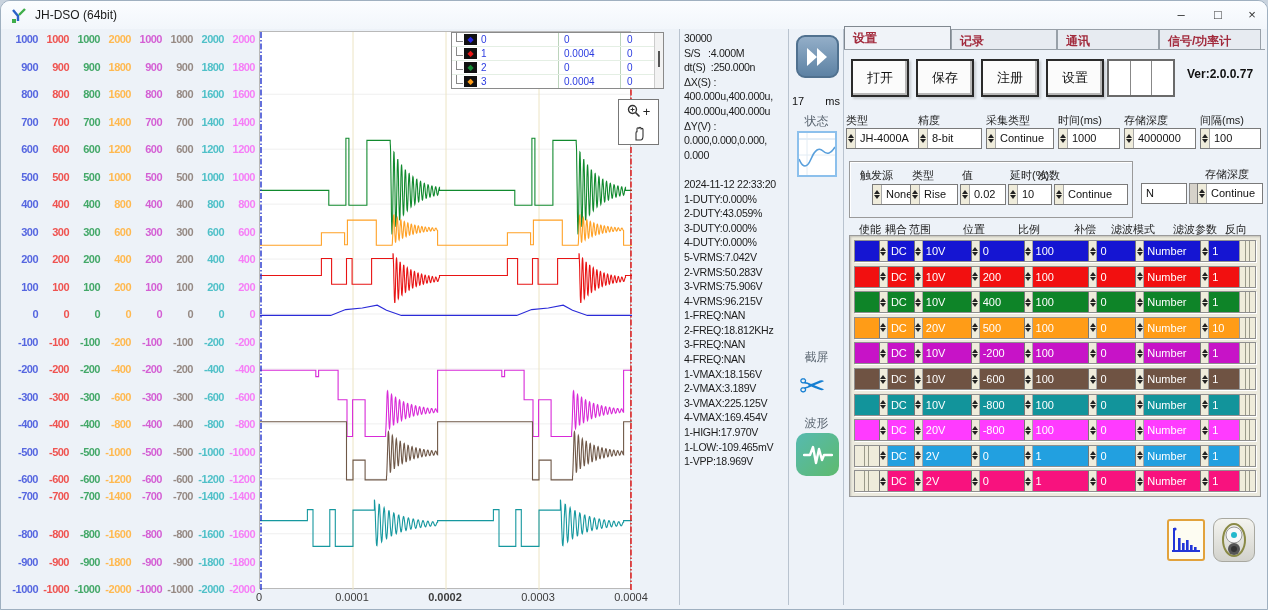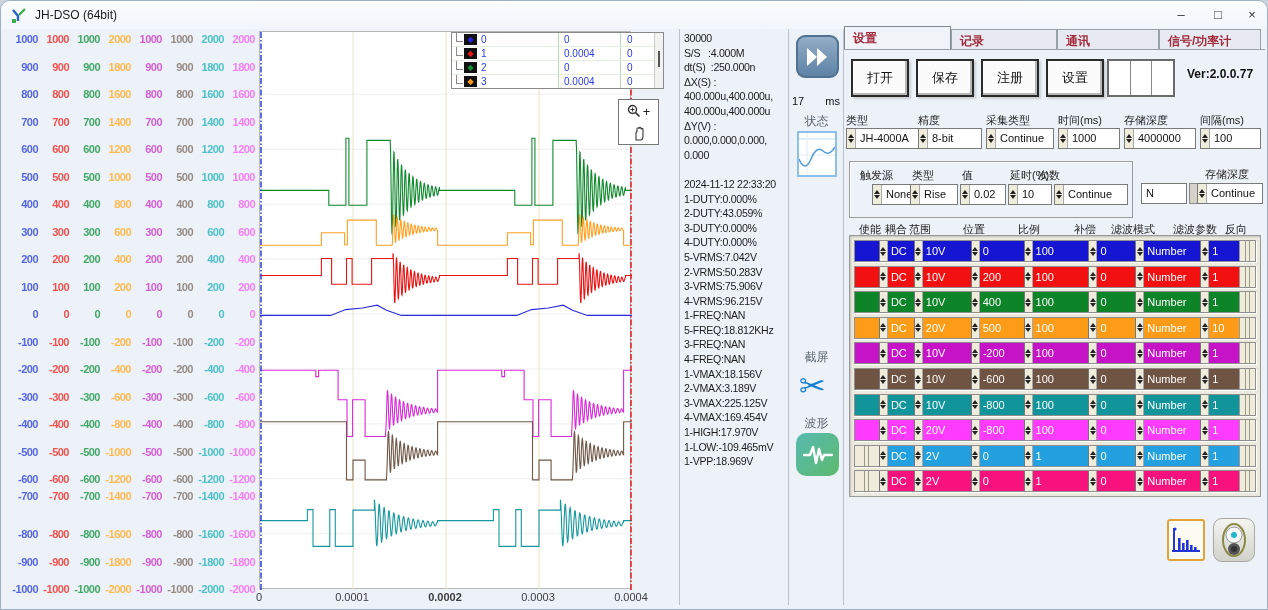--- a/index.html
+++ b/index.html
@@ -412,21 +412,21 @@
       <div>2024-11-12 22:33:20</div>
       <div>1-DUTY:0.000%</div>
       <div>2-DUTY:43.059%</div>
       <div>3-DUTY:0.000%</div>
       <div>4-DUTY:0.000%</div>
       <div>5-VRMS:7.042V</div>
       <div>2-VRMS:50.283V</div>
       <div>3-VRMS:75.906V</div>
       <div>4-VRMS:96.215V</div>
       <div>1-FREQ:NAN</div>
-      <div>5-FREQ:18.812KHz</div>
+      <div>2-FREQ:18.812KHz</div>
       <div>3-FREQ:NAN</div>
       <div>4-FREQ:NAN</div>
       <div>1-VMAX:18.156V</div>
       <div>2-VMAX:3.189V</div>
       <div>3-VMAX:225.125V</div>
       <div>4-VMAX:169.454V</div>
       <div>1-HIGH:17.970V</div>
       <div>1-LOW:-109.465mV</div>
       <div>1-VPP:18.969V</div>
     </div>

